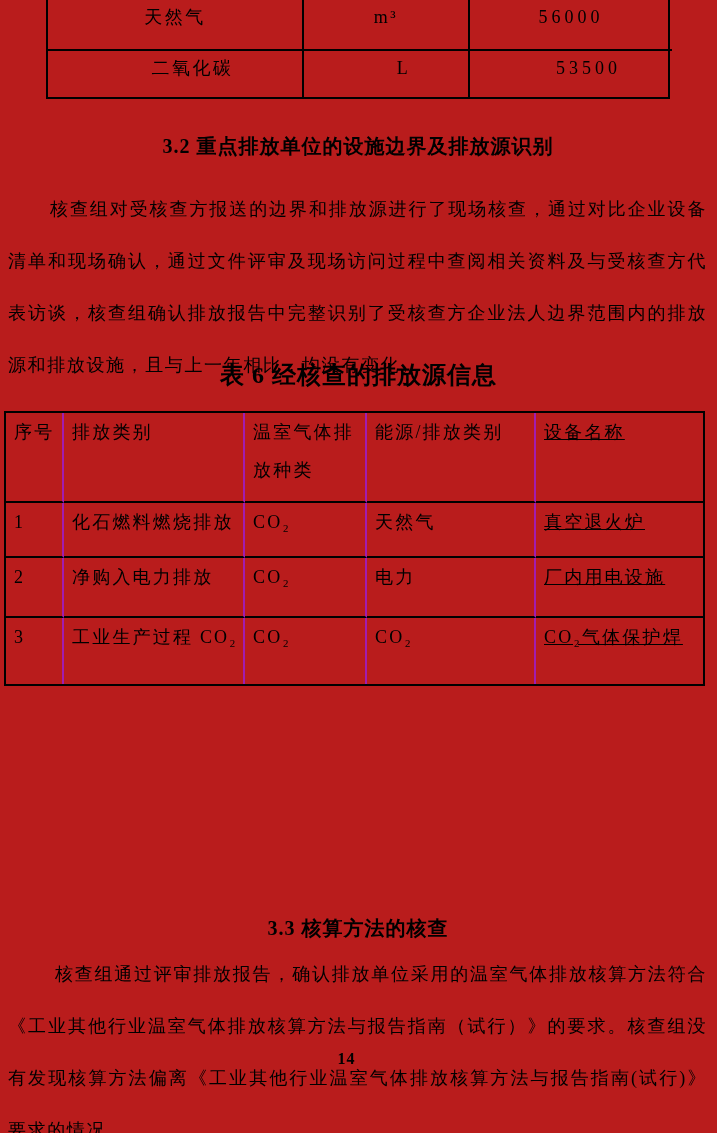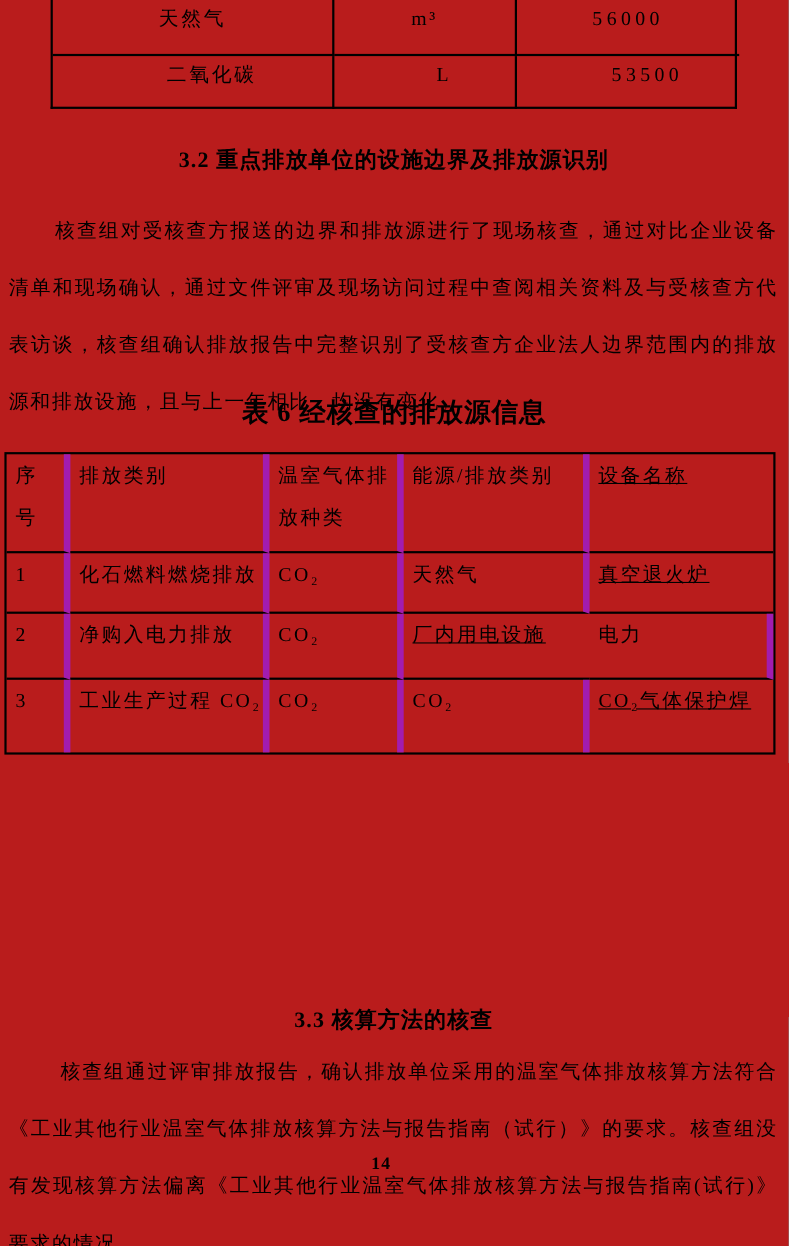--- a/index.html
+++ b/index.html
@@ -41,21 +41,21 @@
     text-align:center;font-size:24px;font-weight:bold;letter-spacing:1px;
   }
   
   .t6{
     position:absolute;left:4px;top:411px;width:701px;height:275px;
     display:grid;grid-template-columns:58px 181px 122px 169px 167px;
     grid-template-rows:90px 55px 60px 66px;
     box-sizing:border-box;border:2px solid #000;
   }
   .t6-cell{
-    box-sizing:border-box;border-right:6px solid #a21caf;border-bottom:2px solid #000;
+    box-sizing:border-box;border-right:2px solid #a21caf;border-bottom:2px solid #000;
     padding:0 7px 0 8px;font-size:18px;letter-spacing:2.2px;line-height:38px;
     text-align:left;overflow:hidden;
   }
   .t6-cell.last-col{border-right:none;text-decoration:underline;}
   .t6-cell.last-row{border-bottom:none;}
   .t6-cell.nowrap{white-space:nowrap;}
   
   .page-num{
     position:absolute;left:0;top:1050px;width:693px;text-align:center;
     font-size:16px;font-weight:bold;letter-spacing:1px;
@@ -90,22 +90,22 @@
 
     <div class="t6-cell nowrap">1</div>
     <div class="t6-cell nowrap">化石燃料燃烧排放</div>
     <div class="t6-cell nowrap">CO₂</div>
     <div class="t6-cell nowrap">天然气</div>
     <div class="t6-cell nowrap last-col">真空退火炉</div>
 
     <div class="t6-cell nowrap">2</div>
     <div class="t6-cell nowrap">净购入电力排放</div>
     <div class="t6-cell nowrap">CO₂</div>
+    <div class="t6-cell nowrap">电力</div>
     <div class="t6-cell nowrap last-col">厂内用电设施</div>
-    <div class="t6-cell nowrap">电力</div>
 
     <div class="t6-cell nowrap last-row">3</div>
     <div class="t6-cell nowrap last-row">工业生产过程 CO₂</div>
     <div class="t6-cell nowrap last-row">CO₂</div>
     <div class="t6-cell nowrap last-row">CO₂</div>
     <div class="t6-cell nowrap last-col last-row">CO₂气体保护焊</div>
   </div>
 
 
   <h2 class="h-section h33">3.3 核算方法的核查</h2>

